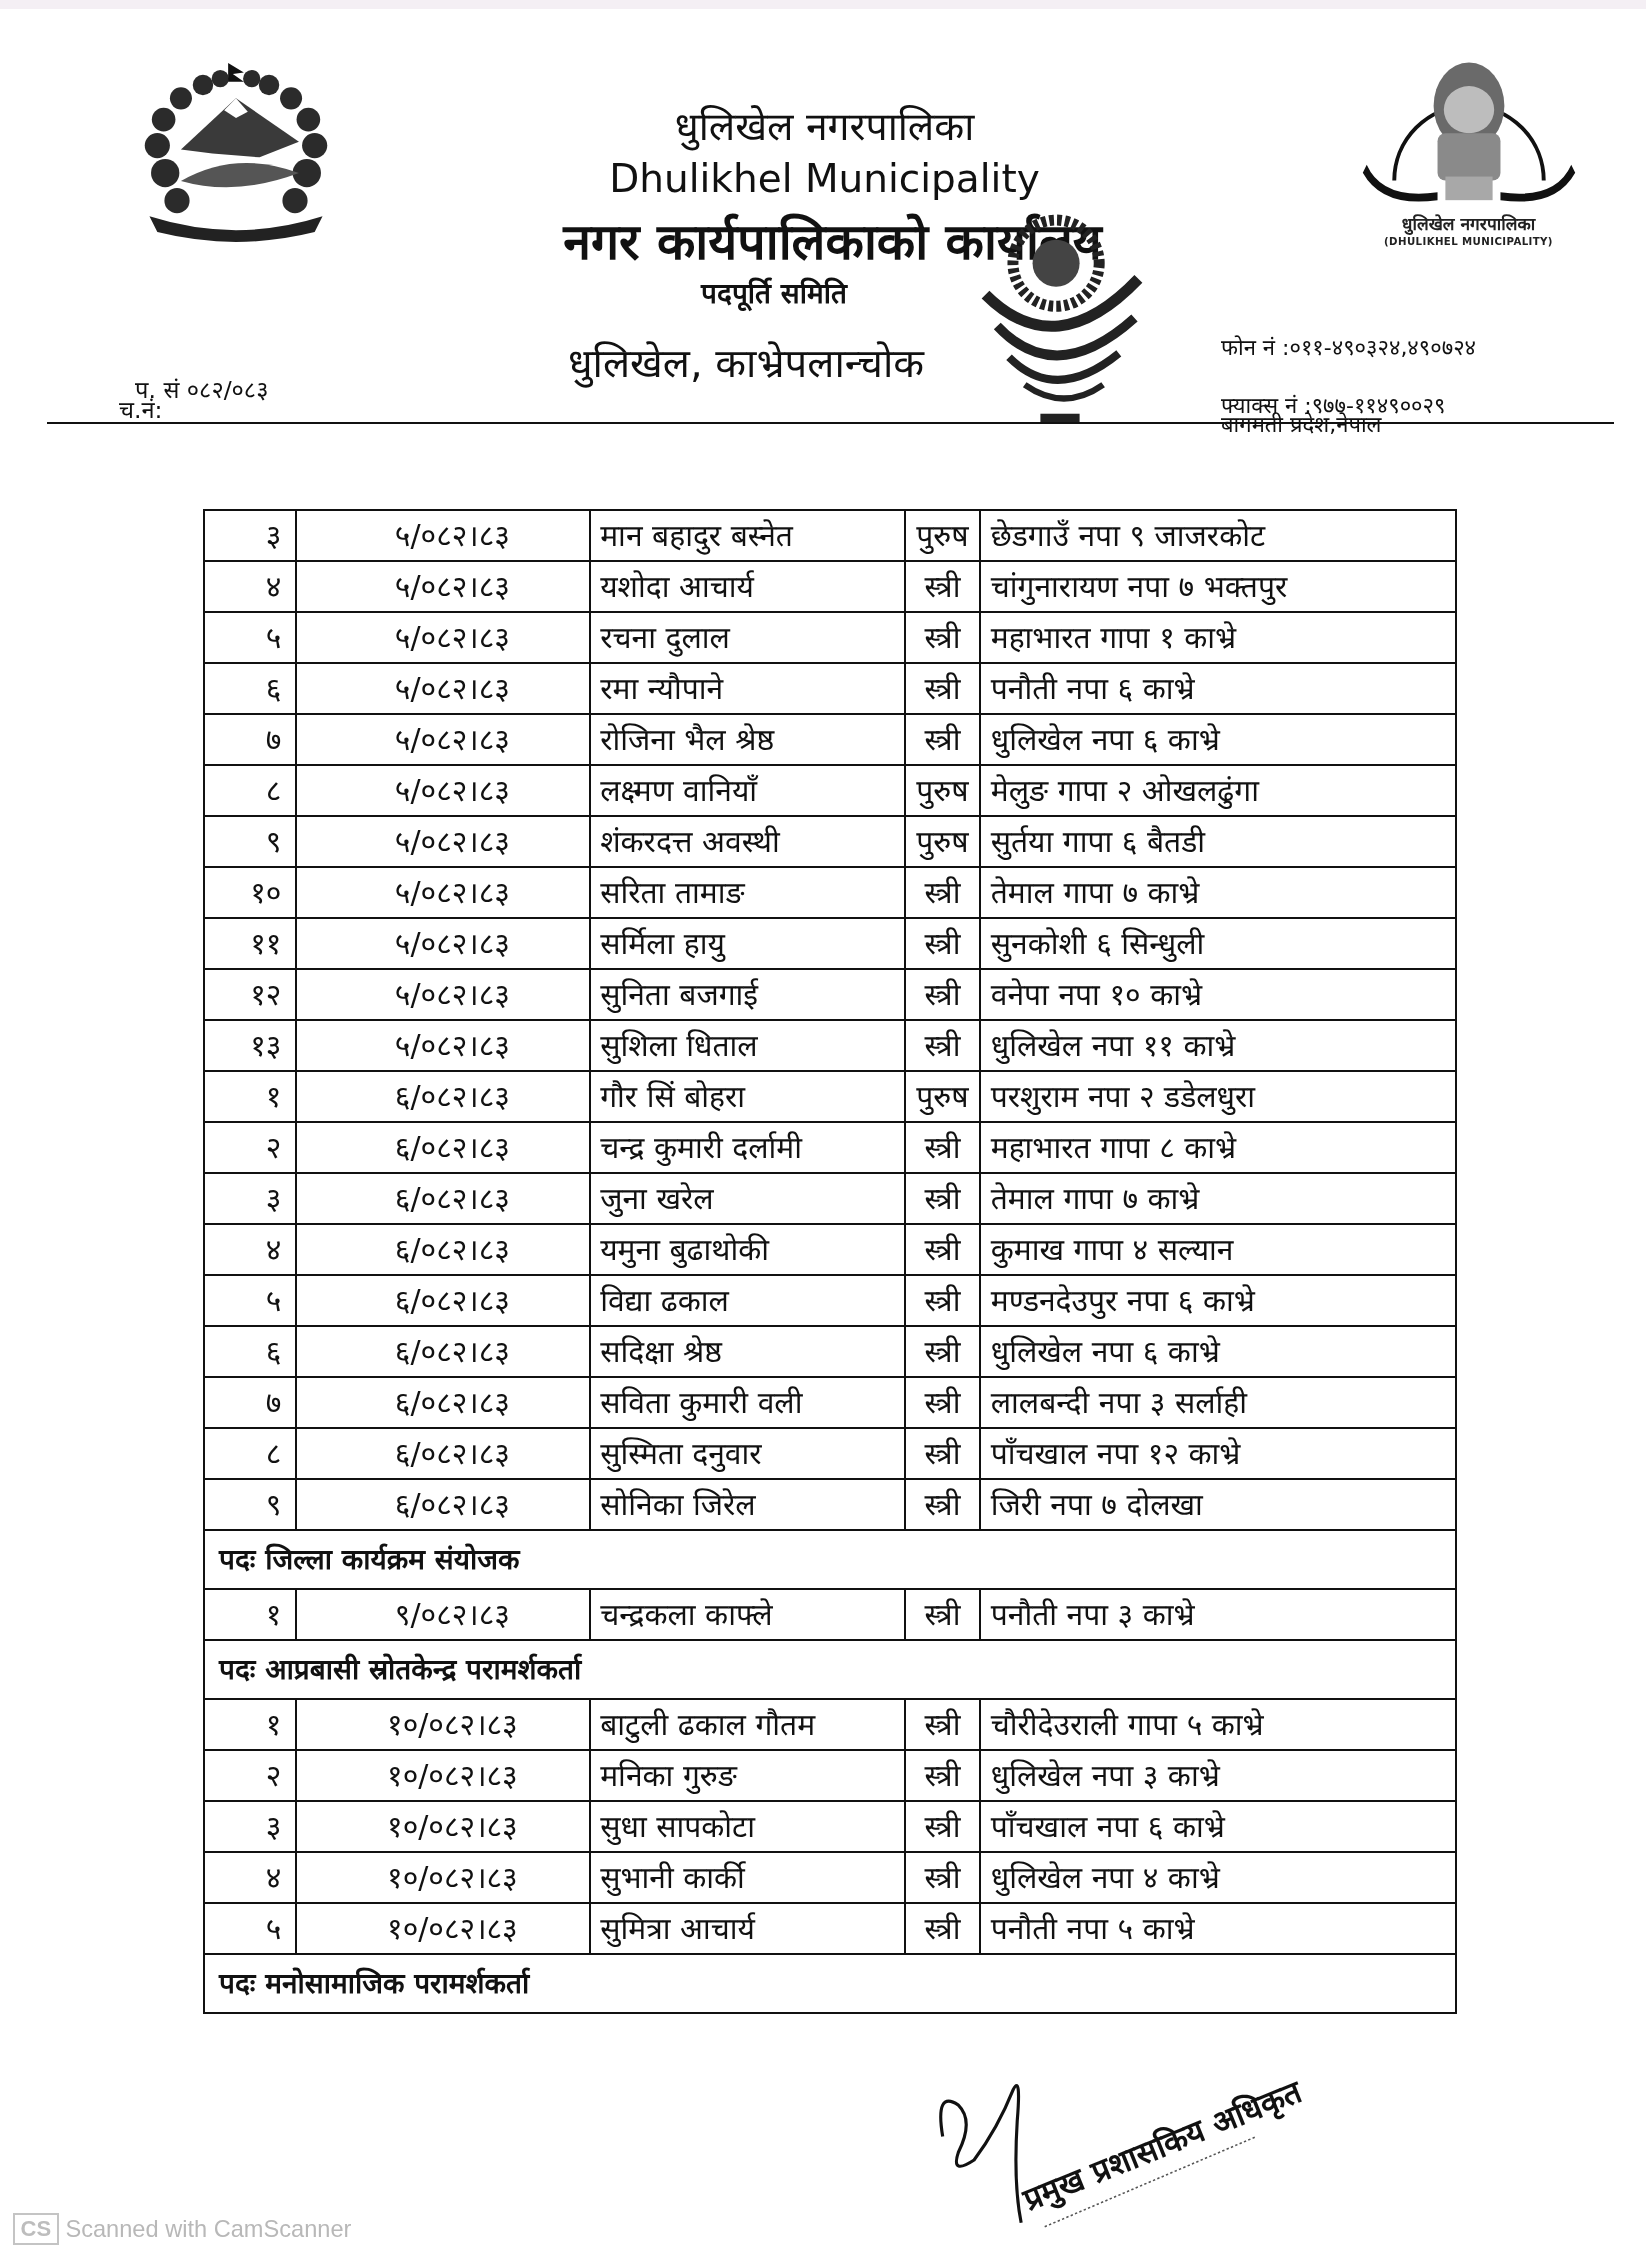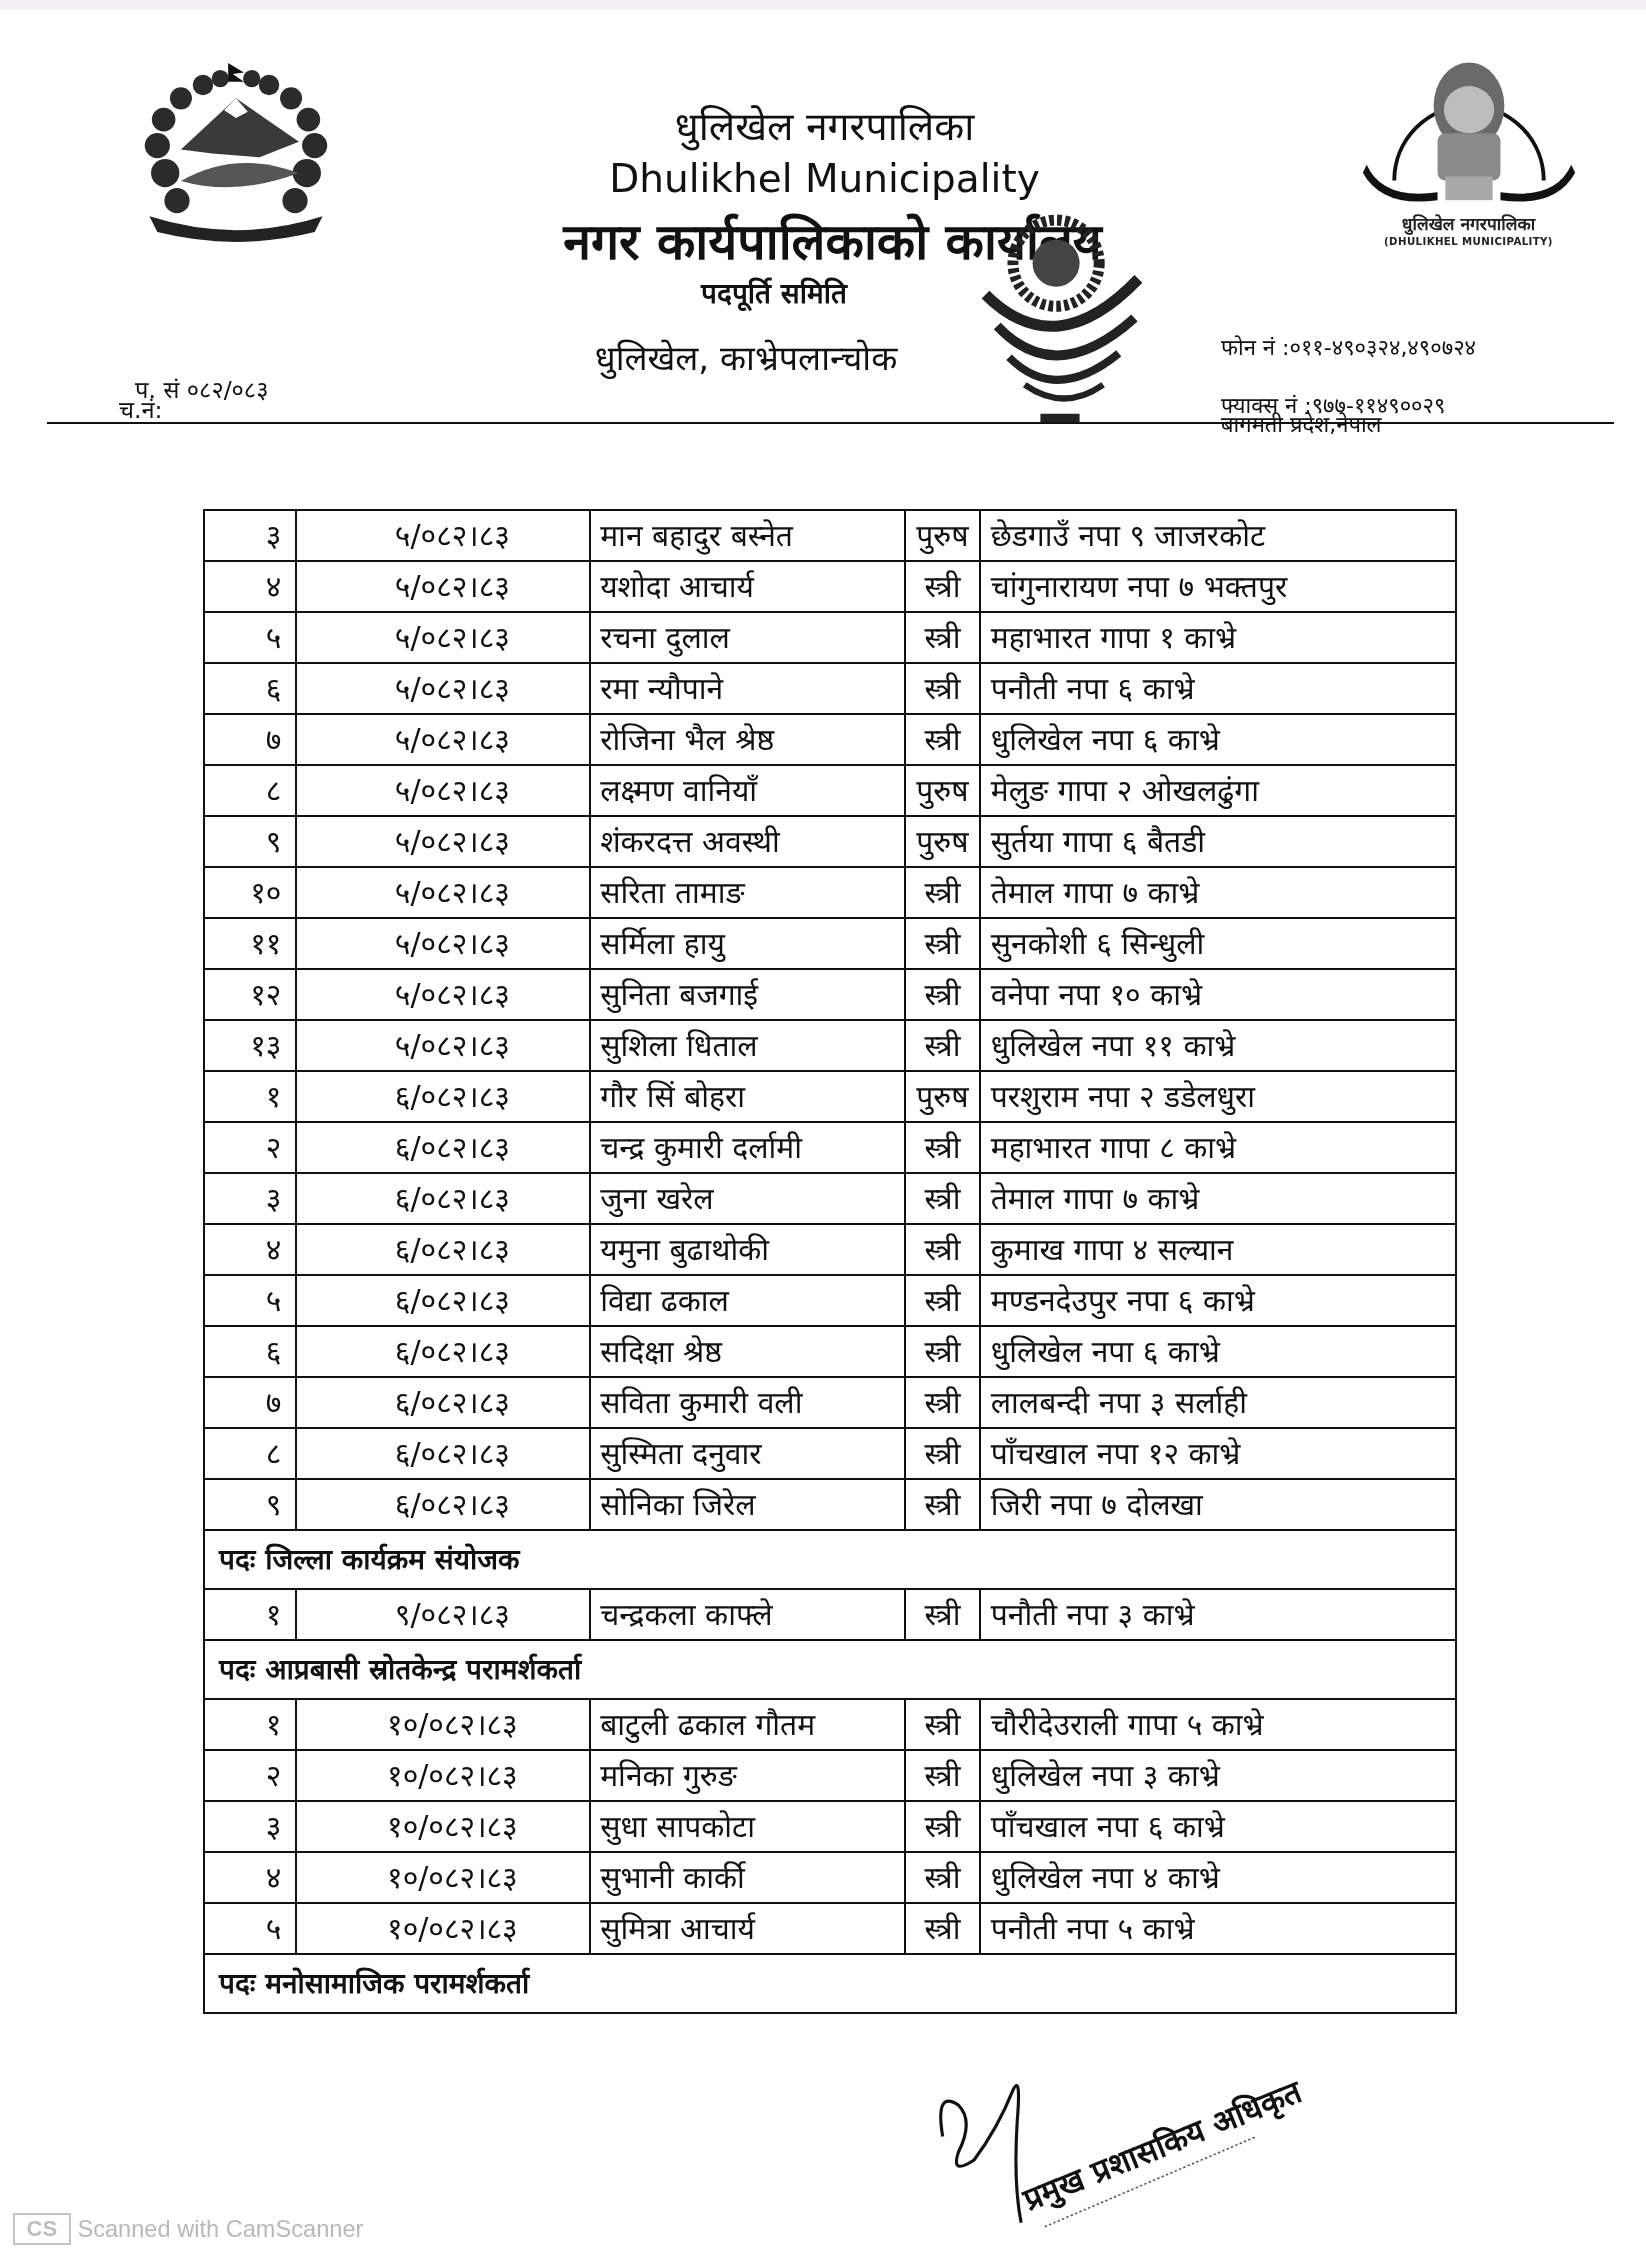--- a/index.html
+++ b/index.html
@@ -14,21 +14,21 @@
   
   .logo-left { left: 118px; top: 55px; width: 236px; height: 189px; }
   .logo-right { left: 1351px; top: 31px; width: 236px; height: 228px; }
   .logo-right-caption-np { left: 1335px; top: 212px; width: 267px; text-align: center; font-size: 17.3px; font-weight: bold; color: #222; }
   .logo-right-caption-en { left: 1335px; top: 236px; width: 267px; text-align: center; font-size: 10.2px; font-weight: bold; color: #222; letter-spacing: 0.4px; }
 
   .hdr-np { left: 471px; top: 98px; width: 707px; text-align: center; font-size: 39px; color: #111; }
   .hdr-en { left: 471px; top: 156px; width: 707px; text-align: center; font-family: "DejaVu Sans", sans-serif; font-size: 39px; color: #111; }
   .hdr-office { left: 440px; top: 206px; width: 785px; text-align: center; font-size: 50px; font-weight: bold; color: #111; }
   .hdr-committee { left: 499px; top: 273px; width: 550px; text-align: center; font-size: 28px; font-weight: bold; color: #111; }
-  .hdr-address { left: 471px; top: 334px; width: 550px; text-align: center; font-size: 34px; color: #111; }
+  .hdr-address { left: 471px; top: 334px; width: 550px; text-align: center; font-size: 40px; color: #111; }
 
   .stamp { left: 962px; top: 208px; width: 196px; height: 228px; }
 
   .ref-no { left: 119px; top: 373px; font-size: 23.6px; color: #111; margin-left: 16px; }
   .disp-no { left: 119px; top: 393px; font-size: 23.6px; color: #111; }
 
   .contact { left: 1221px; font-size: 22px; color: #111; }
   .contact.c1 { top: 331px; }
   .contact.c2 { top: 389px; }
   .contact.c3 { top: 408px; }
@@ -42,21 +42,21 @@
   .tbl td.roll { width: 254px; text-align: center; padding-left: 28px; }
   .tbl td.name { width: 294px; text-align: left; }
   .tbl td.gender { width: 55px; text-align: center; border-radius: 6px; }
   .tbl td.addr { text-align: left; margin-left: 32px; }
   .tbl tr.post td { font-weight: bold; font-size: 28px; height: 57px; padding-left: 14px; }
 
   
   .signature { left: 927px; top: 2042px; width: 408px; height: 189px; }
 
   .cs { left: 12.6px; top: 2213px; font-family: "Liberation Sans", sans-serif; font-size: 23.6px; color: #b8b8b8; display: flex; align-items: center; gap: 6.3px; }
-  .cs-badge { border: 2.4px solid #c4c4c4; border-radius: 0; padding: 0 12px; font-weight: bold; color: #bdbdbd; font-size: 22px; line-height: 28px; }
+  .cs-badge { border: 2.4px solid #c4c4c4; border-radius: 0; padding: 0 6px; font-weight: bold; color: #bdbdbd; font-size: 22px; line-height: 28px; }
 </style>
 </head>
 <body>
 
 <div class="top-strip"></div>
 
 <div class="abs logo-left">
   <svg width="236" height="189" viewBox="0 0 300 240">
     <g fill="#2b2b2b">
       <circle cx="60" cy="150" r="18"></circle>

